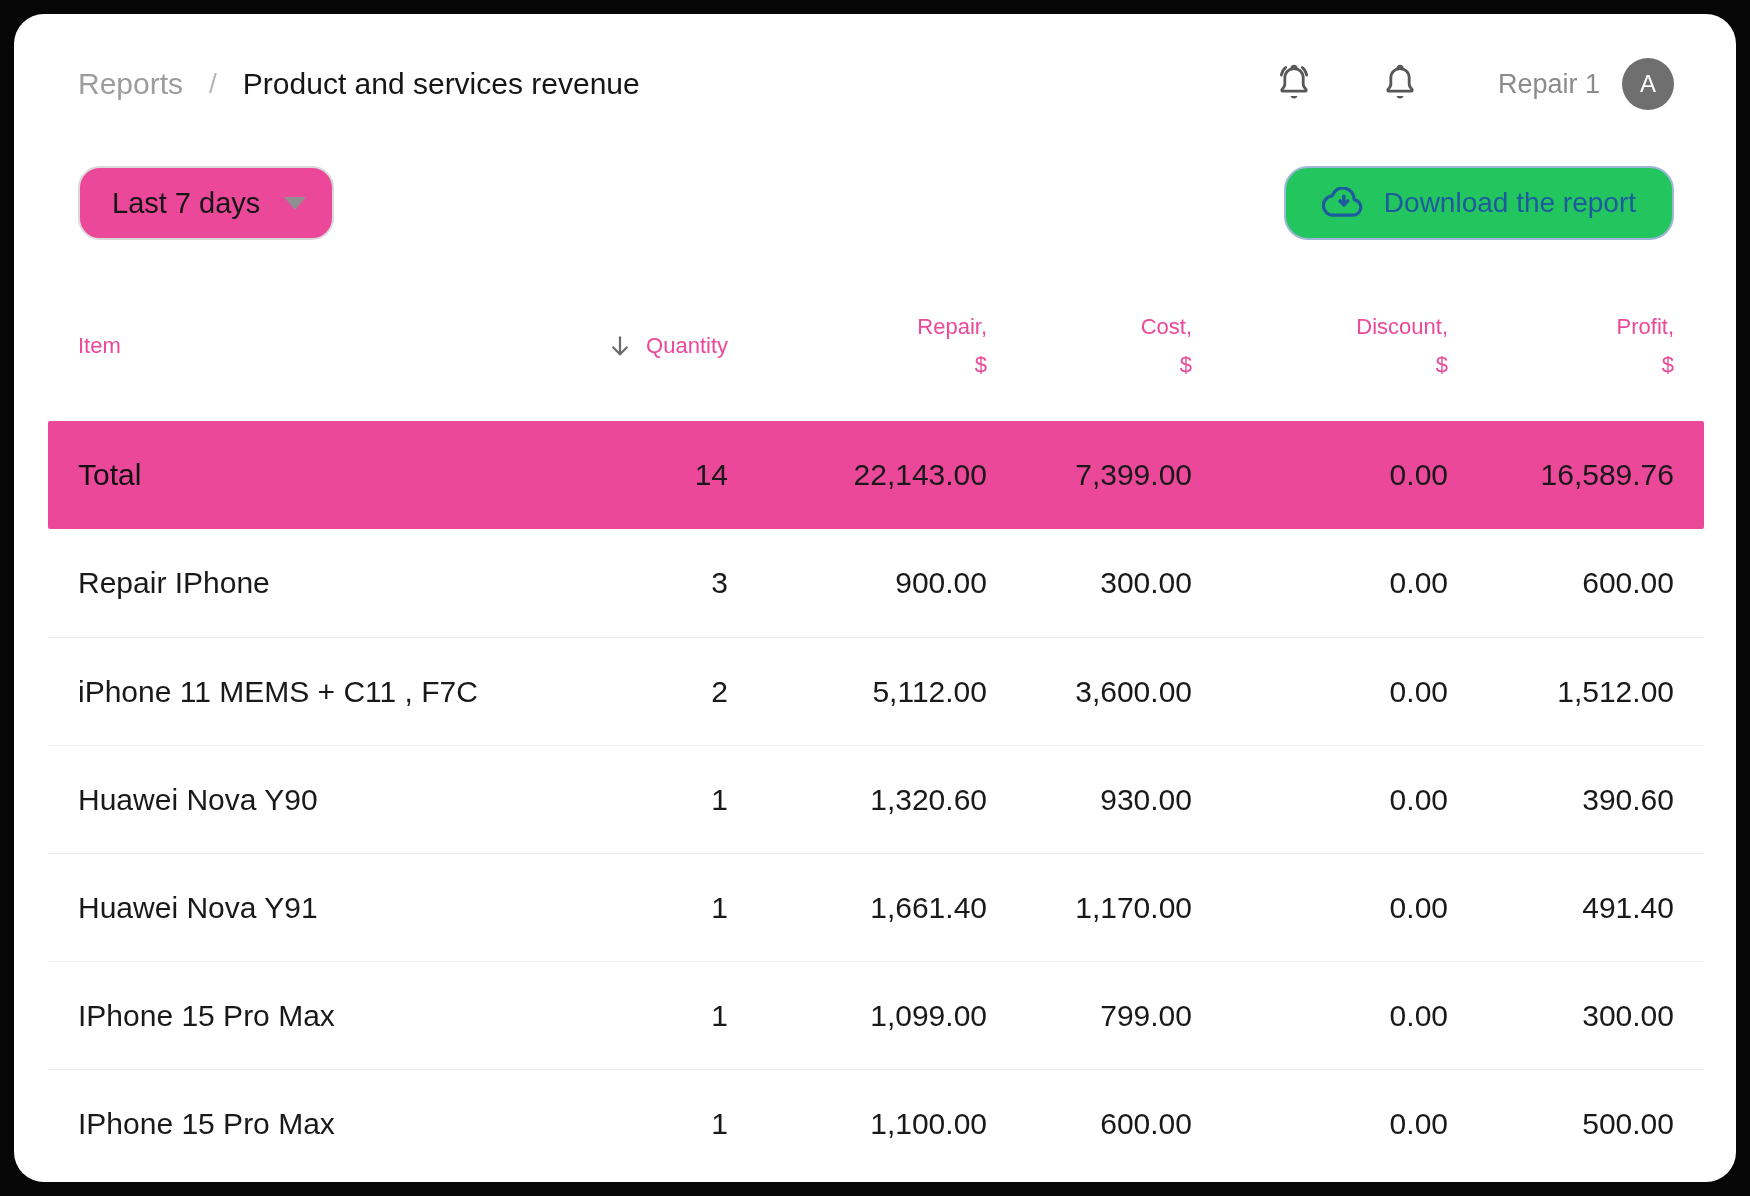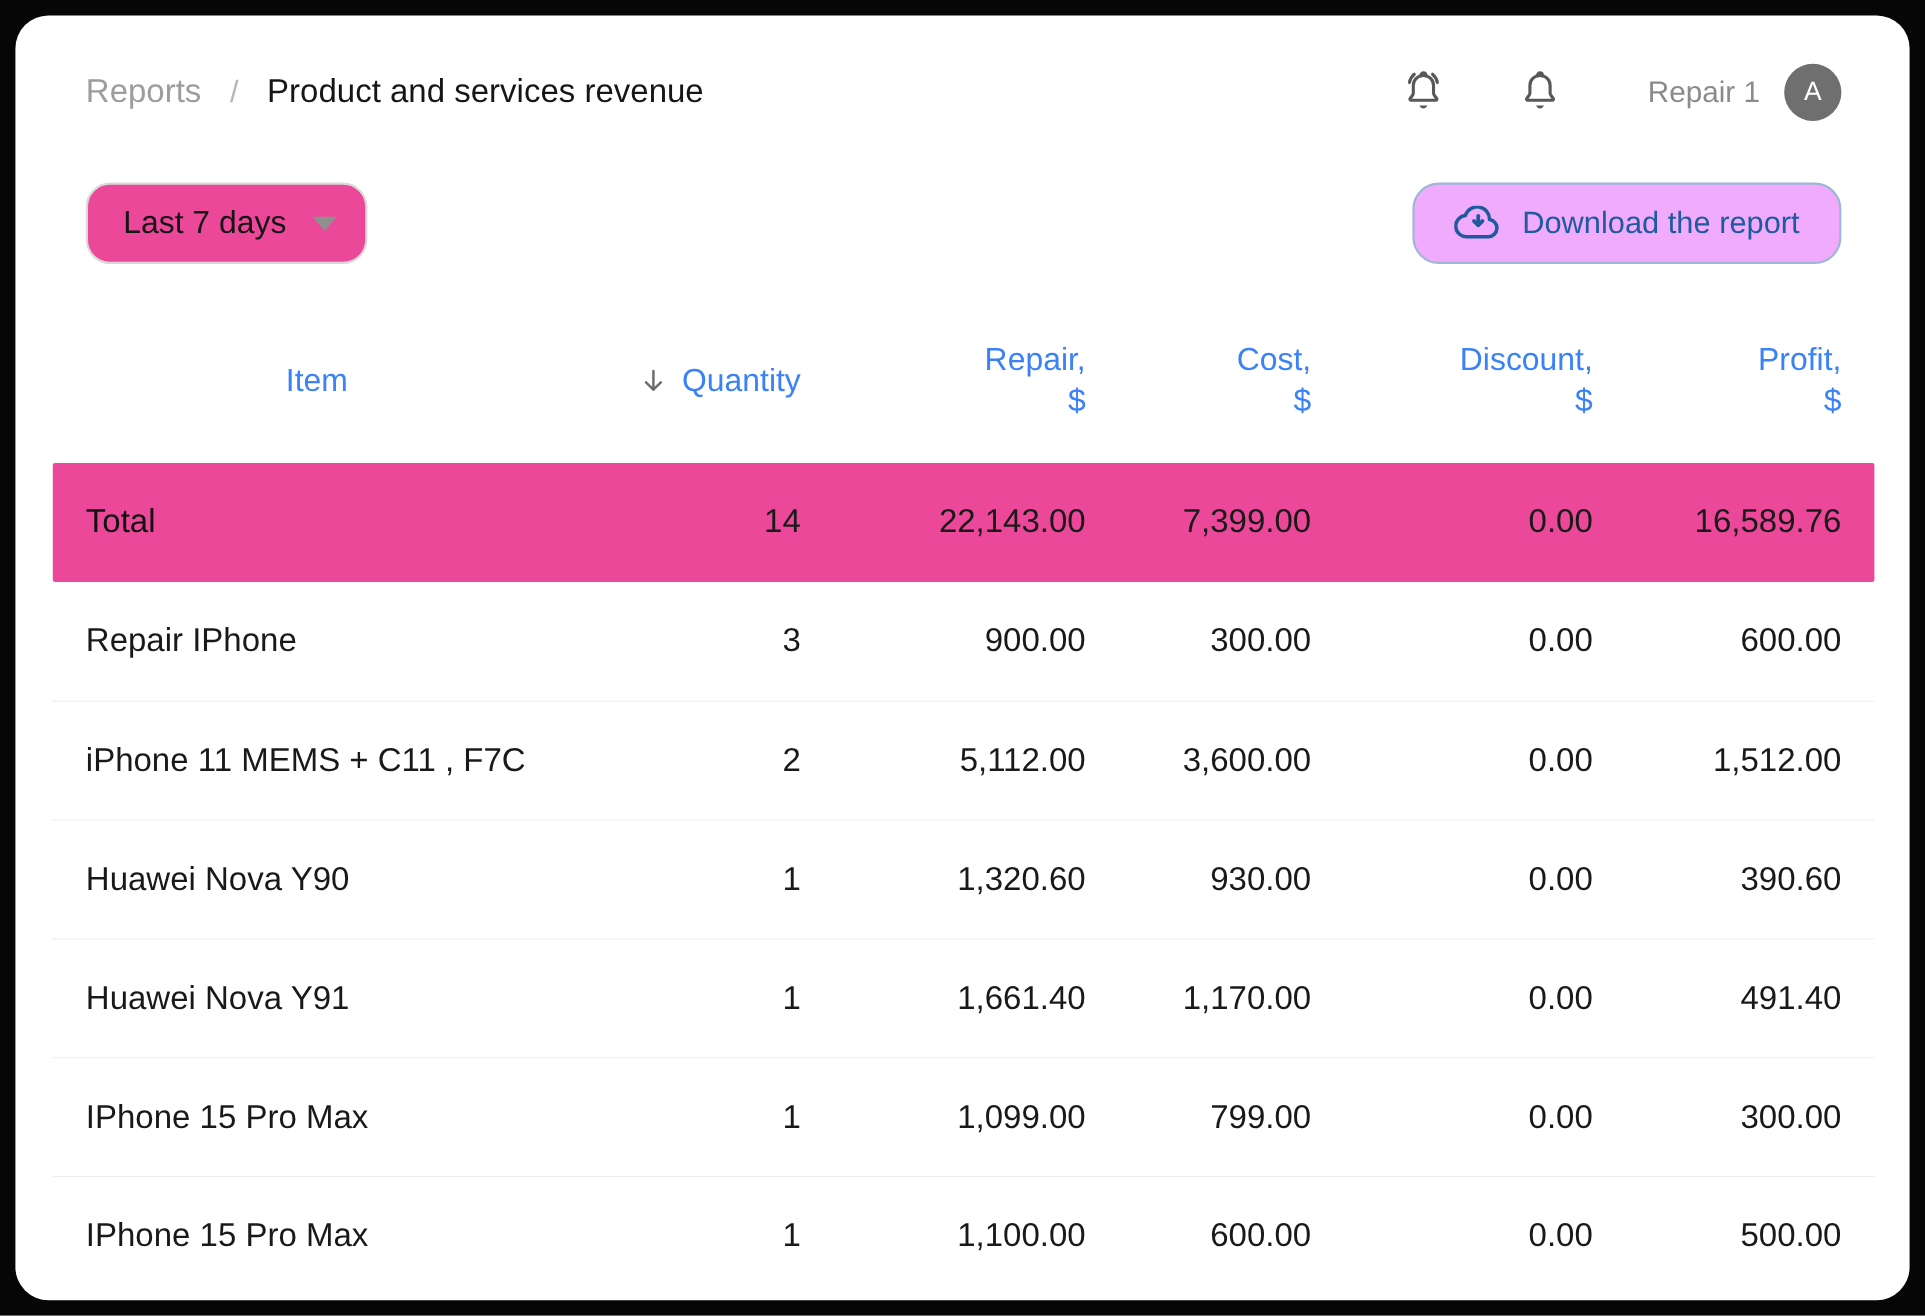--- a/index.html
+++ b/index.html
@@ -55,39 +55,38 @@
     cursor: pointer; font-family: inherit;
   }
   .caret {
     width: 0; height: 0;
     border-left: 11px solid transparent;
     border-right: 11px solid transparent;
     border-top: 13px solid #8f8f8f;
   }
   .download-btn {
     height: 74px; padding: 0 36px;
-    background: #f0abfc; border: 2px solid #9fb7d7; border-radius: 24px;
+    background: #22c55e; border: 2px solid #9fb7d7; border-radius: 24px;
     color: #1e5a9e; font-size: 28px;
     display: flex; align-items: center; gap: 18px;
     cursor: pointer; font-family: inherit;
   }
 
   
   .table { margin-top: 68px; }
   .grid6 {
     display: grid;
     grid-template-columns: 420px 230px 259px 205px 256px 1fr;
     align-items: center;
   }
   .thead {
     padding-bottom: 37px;
-    font-size: 29px;
-    color: #3b82f6;
+    font-size: 22px;
+    color: #ec4899;
     line-height: 38px;
-    text-align: center;
   }
   .th-num { display: flex; flex-direction: column; align-items: flex-end; }
   .th-sort {
     display: flex; align-items: center; justify-content: flex-end; gap: 12px;
     cursor: pointer;
   }
   .sort-arrow { color: #6a6a6a; display: flex; }
   .cell-num { text-align: right; }
 
   .trow {

